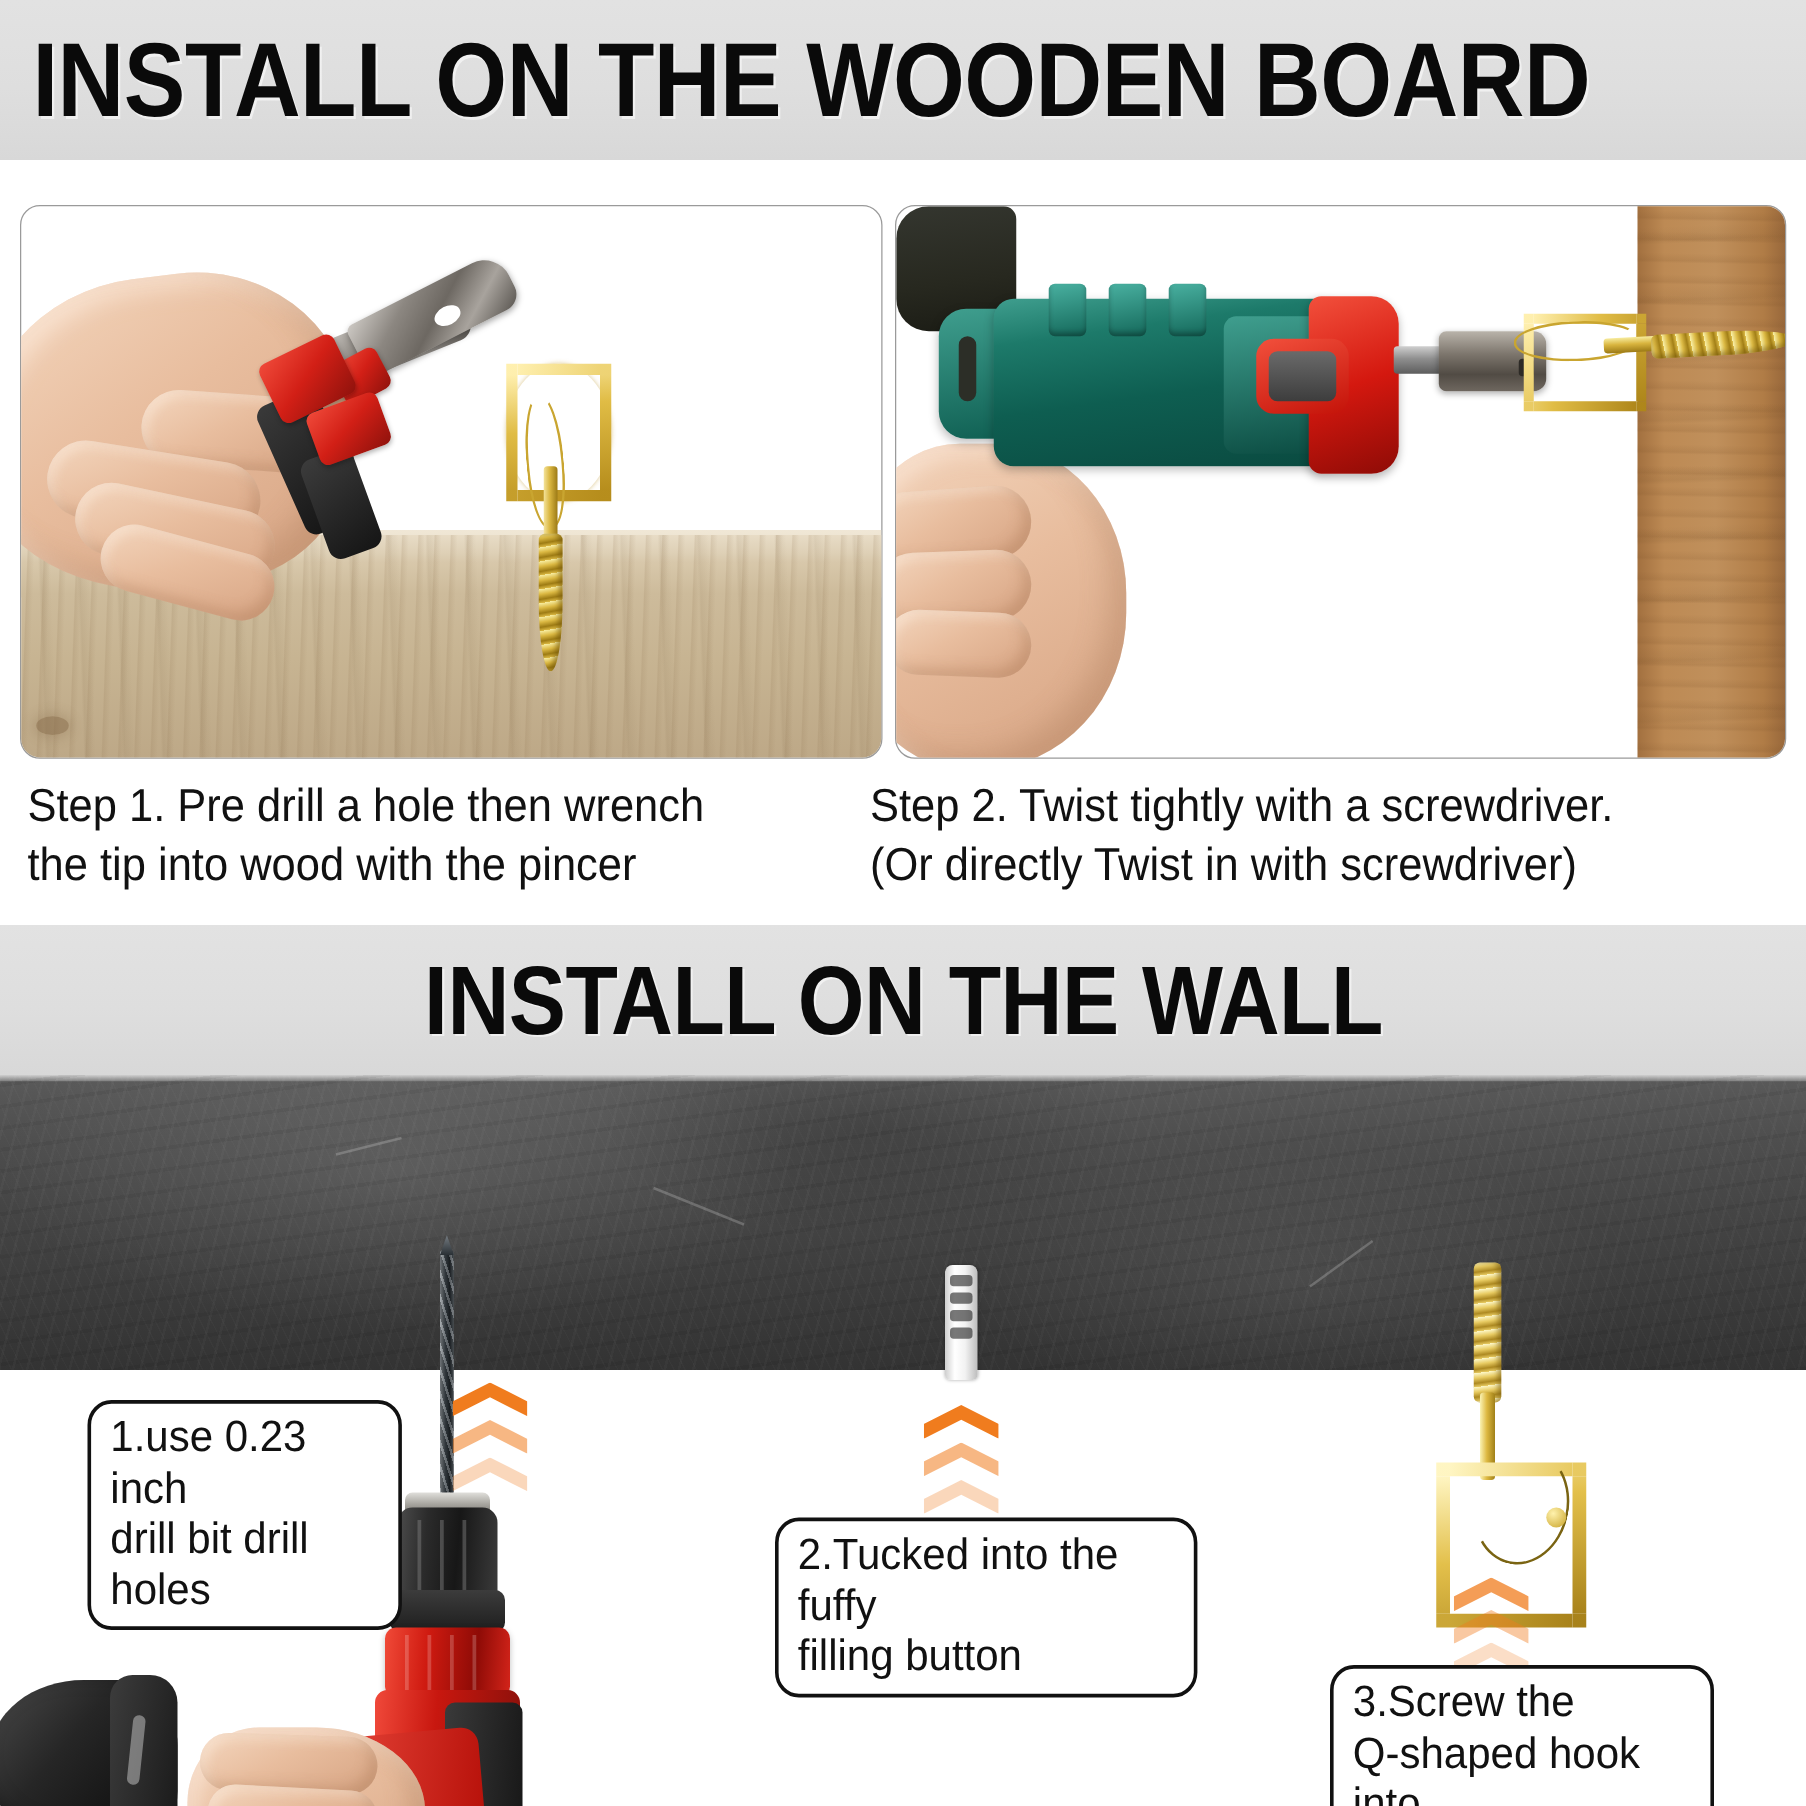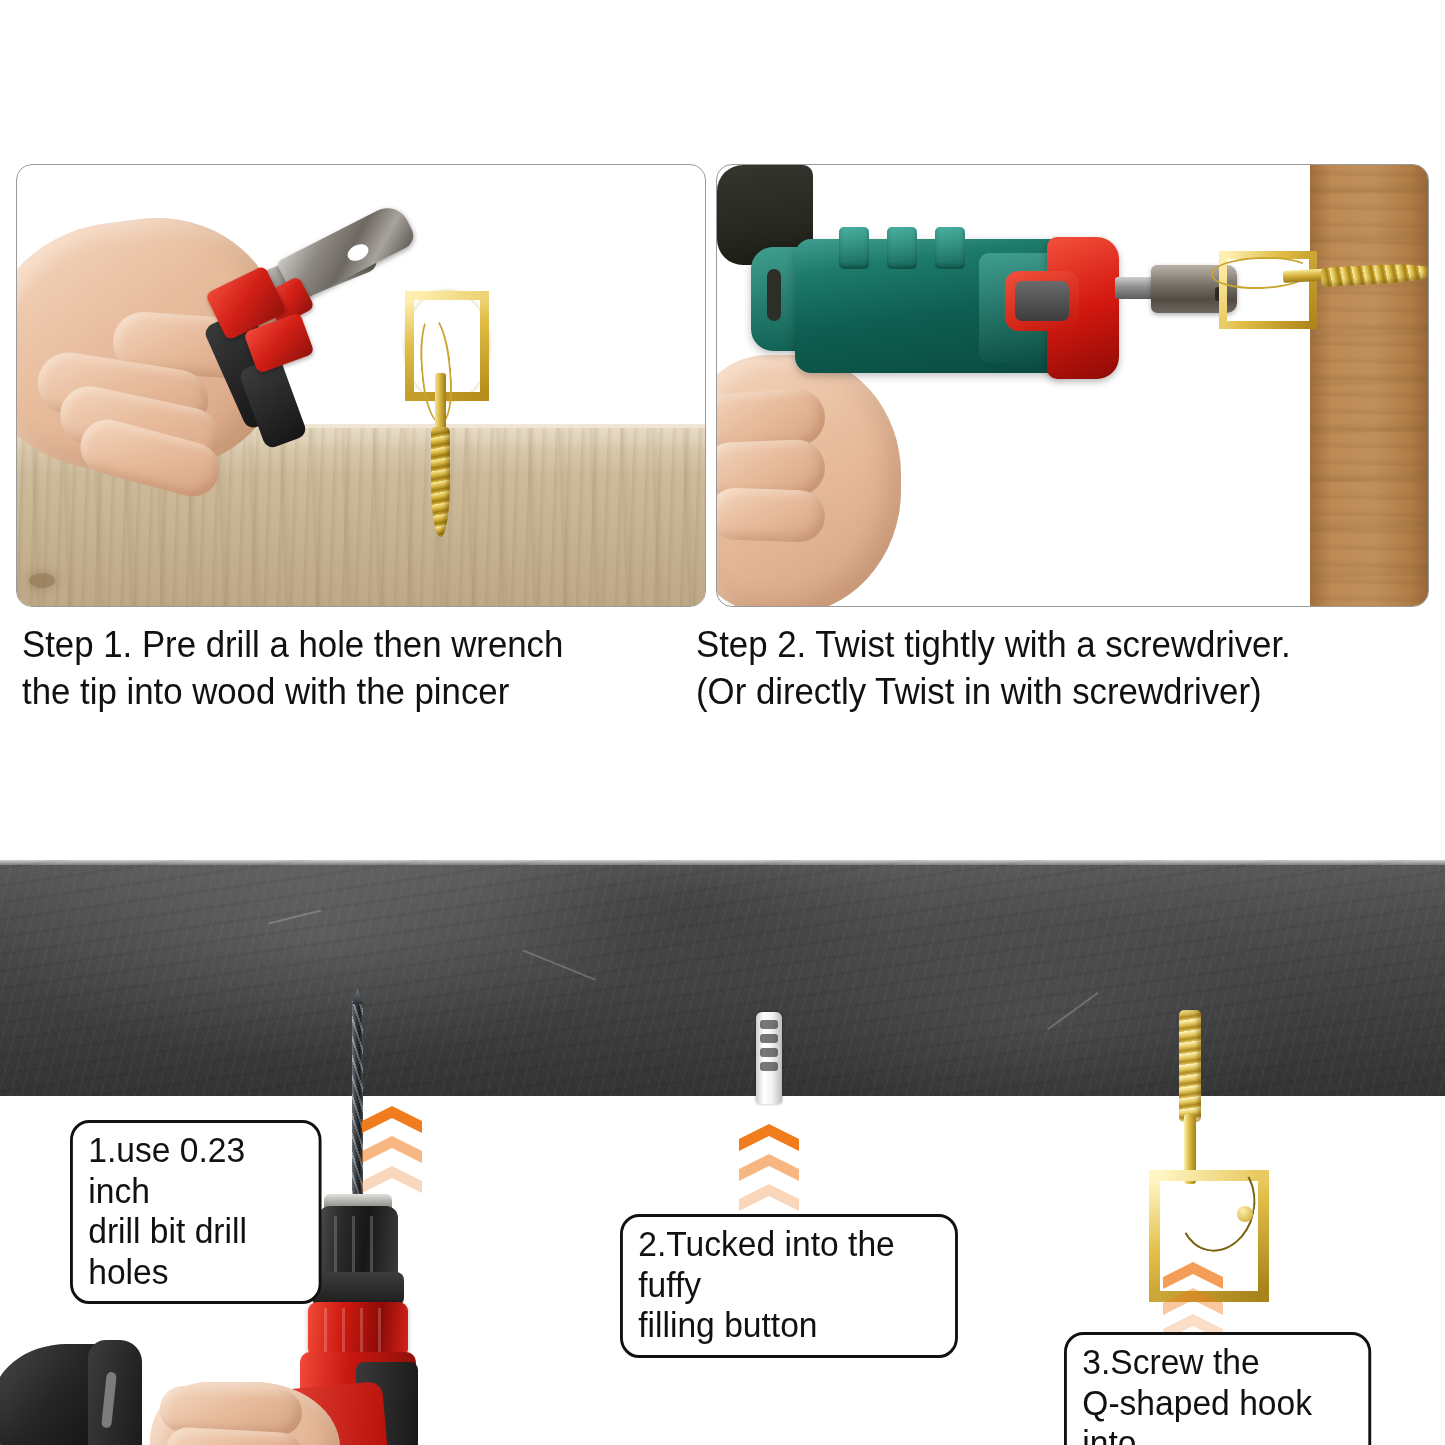--- a/index.html
+++ b/index.html
@@ -283,20 +283,23 @@
         transform:scaleX(0.96);transform-origin:left top;}
   #call1{left:70px;top:1120px;width:262px;}
   #call2{left:620px;top:1214px;width:352px;}
   #call3{left:1064px;top:1332px;width:320px;}
 </style>
 </head>
 <body>
 
 <div id="page">
 
+  <div class="band" id="band1">
+    <div class="band-title">INSTALL ON THE WOODEN BOARD</div>
+  </div>
 
   <div class="panel" id="panel1">
     <div class="beam-top"></div>
     <div class="beam">
       <div class="beam-grain"></div>
       <div class="beam-grain2"></div>
       <div class="beam-knot"></div>
     </div>
 
     <div class="skin" id="p1-hand"></div>
@@ -348,20 +351,23 @@
     <div id="p2-gate"></div>
     <div id="p2-shaft"></div>
     <div id="p2-thread"></div>
   </div>
 
   <div class="caption" id="cap1">Step 1. Pre drill a hole then wrench
 the tip into wood with the pincer</div>
   <div class="caption" id="cap2">Step 2. Twist tightly with a screwdriver.
 (Or directly Twist in with screwdriver)</div>
 
+  <div class="band" id="band2">
+    <div class="band-title">INSTALL ON THE WALL</div>
+  </div>
 
   <div id="wall">
     <div id="wall-top"></div>
     <div class="wall-tex"></div>
     <div class="wall-crack" id="wc1"></div>
     <div class="wall-crack" id="wc2"></div>
     <div class="wall-crack" id="wc3"></div>
   </div>
 
   <div class="plug" id="plug2">

